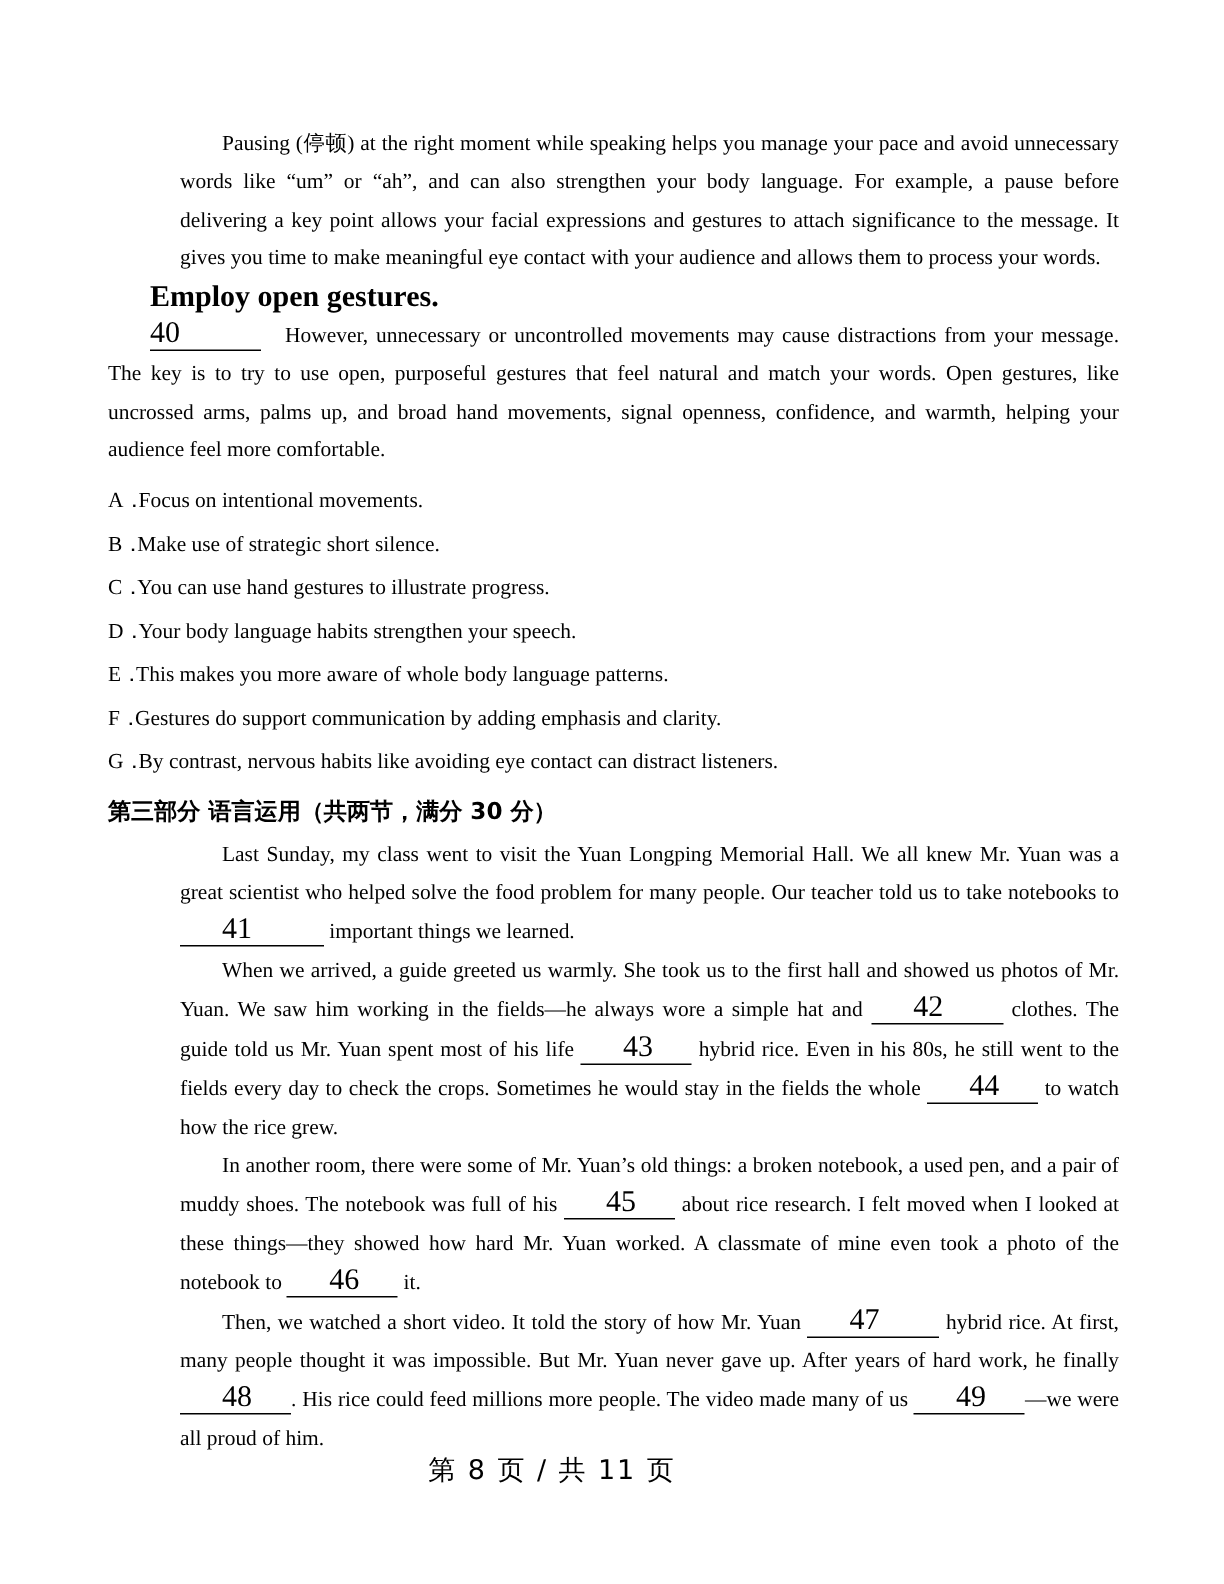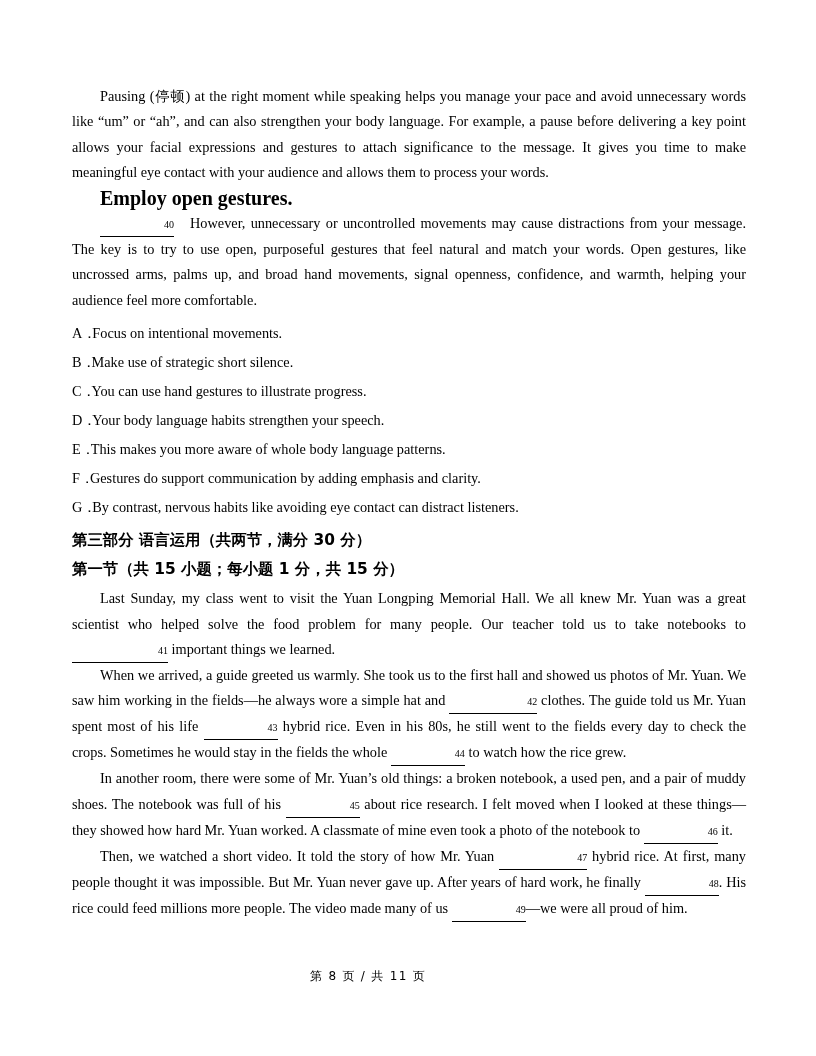--- a/index.html
+++ b/index.html
@@ -34,36 +34,37 @@
     font-size: 14.3px;
     line-height: 25.4px;
     text-align: justify;
     text-justify: inter-word;
     margin: 0;
     -webkit-hyphens: none;
     hyphens: none;
   }
   .para.indent {
     text-indent: 28px;
+    margin-left: 48px;
   }
   .subhead {
     font-size: 20px;
     line-height: 25.4px;
     font-weight: bold;
     margin: 0;
     text-indent: 28px;
   }
   
   .blank {
     display: inline-block;
     border-bottom: 1.1px solid #000;
-    text-align: right;
+    text-align: left;
     vertical-align: baseline;
     line-height: 22px;
-    font-size: 10px;
+    font-size: 20px;
     white-space: nowrap;
   }
   .blank.w-med   { width: 74px; }
   .blank.w-long  { width: 88px; }
   .blank.w-xl    { width: 96px; }
 
   
   .options {
     margin: 0;
     padding: 0;
@@ -108,21 +109,21 @@
   .sp-4 { height: 4px; }
   .sp-6 { height: 6px; }
 
   
   .footer {
     position: absolute;
     left: 0;
     top: 968px;
     width: 736px;
     text-align: center;
-    font-size: 12px;
+    font-size: 18px;
     letter-spacing: 1.3px;
     font-family: "DejaVu Sans", "Liberation Sans", sans-serif;
   }
 </style>
 </head>
 <body>
 
 <div class="page">
   <div class="content">
 
@@ -140,21 +141,20 @@
       <p class="opt"><span class="opt-letter">C</span><span class="opt-sep">．</span><span class="opt-text">You can use hand gestures to illustrate progress.</span></p>
       <p class="opt"><span class="opt-letter">D</span><span class="opt-sep">．</span><span class="opt-text">Your body language habits strengthen your speech.</span></p>
       <p class="opt"><span class="opt-letter">E</span><span class="opt-sep">．</span><span class="opt-text">This makes you more aware of whole body language patterns.</span></p>
       <p class="opt"><span class="opt-letter">F</span><span class="opt-sep">．</span><span class="opt-text">Gestures do support communication by adding emphasis and clarity.</span></p>
       <p class="opt"><span class="opt-letter">G</span><span class="opt-sep">．</span><span class="opt-text">By contrast, nervous habits like avoiding eye contact can distract listeners.</span></p>
     </div>
 
     <div class="sp-4"></div>
 
     <p class="cn-head">第三部分 语言运用（共两节，满分 30 分）</p>
-    <p class="cn-head">第一节（共 15 小题；每小题 1 分，共 15 分）</p>
 
     <div class="sp-2"></div>
 
     <p class="para indent"><span>Last Sunday, my class went to visit the Yuan Longping Memorial Hall. We all knew Mr. Yuan was a great scientist who helped solve the food problem for many people. Our teacher told us to take notebooks to</span> <span class="blank w-xl">41</span> <span>important things we learned.</span></p>
 
     <p class="para indent"><span>When we arrived, a guide greeted us warmly. She took us to the first hall and showed us photos of Mr. Yuan. We saw him working in the fields—he always wore a simple hat and</span> <span class="blank w-long">42</span> <span>clothes. The guide told us Mr. Yuan spent most of his life</span> <span class="blank w-med">43</span> <span>hybrid rice. Even in his 80s, he still went to the fields every day to check the crops. Sometimes he would stay in the fields the whole</span> <span class="blank w-med">44</span> <span>to watch how the rice grew.</span></p>
 
     <p class="para indent"><span>In another room, there were some of Mr. Yuan’s old things: a broken notebook, a used pen, and a pair of muddy shoes. The notebook was full of his</span> <span class="blank w-med">45</span> <span>about rice research. I felt moved when I looked at these things—they showed how hard Mr. Yuan worked. A classmate of mine even took a photo of the notebook to</span> <span class="blank w-med">46</span> <span>it.</span></p>
 
     <p class="para indent"><span>Then, we watched a short video. It told the story of how Mr. Yuan</span> <span class="blank w-long">47</span> <span>hybrid rice. At first, many people thought it was impossible. But Mr. Yuan never gave up. After years of hard work, he finally</span> <span class="blank w-med">48</span><span>. His rice could feed millions more people. The video made many of us</span> <span class="blank w-med">49</span><span>—we were all proud of him.</span></p>

